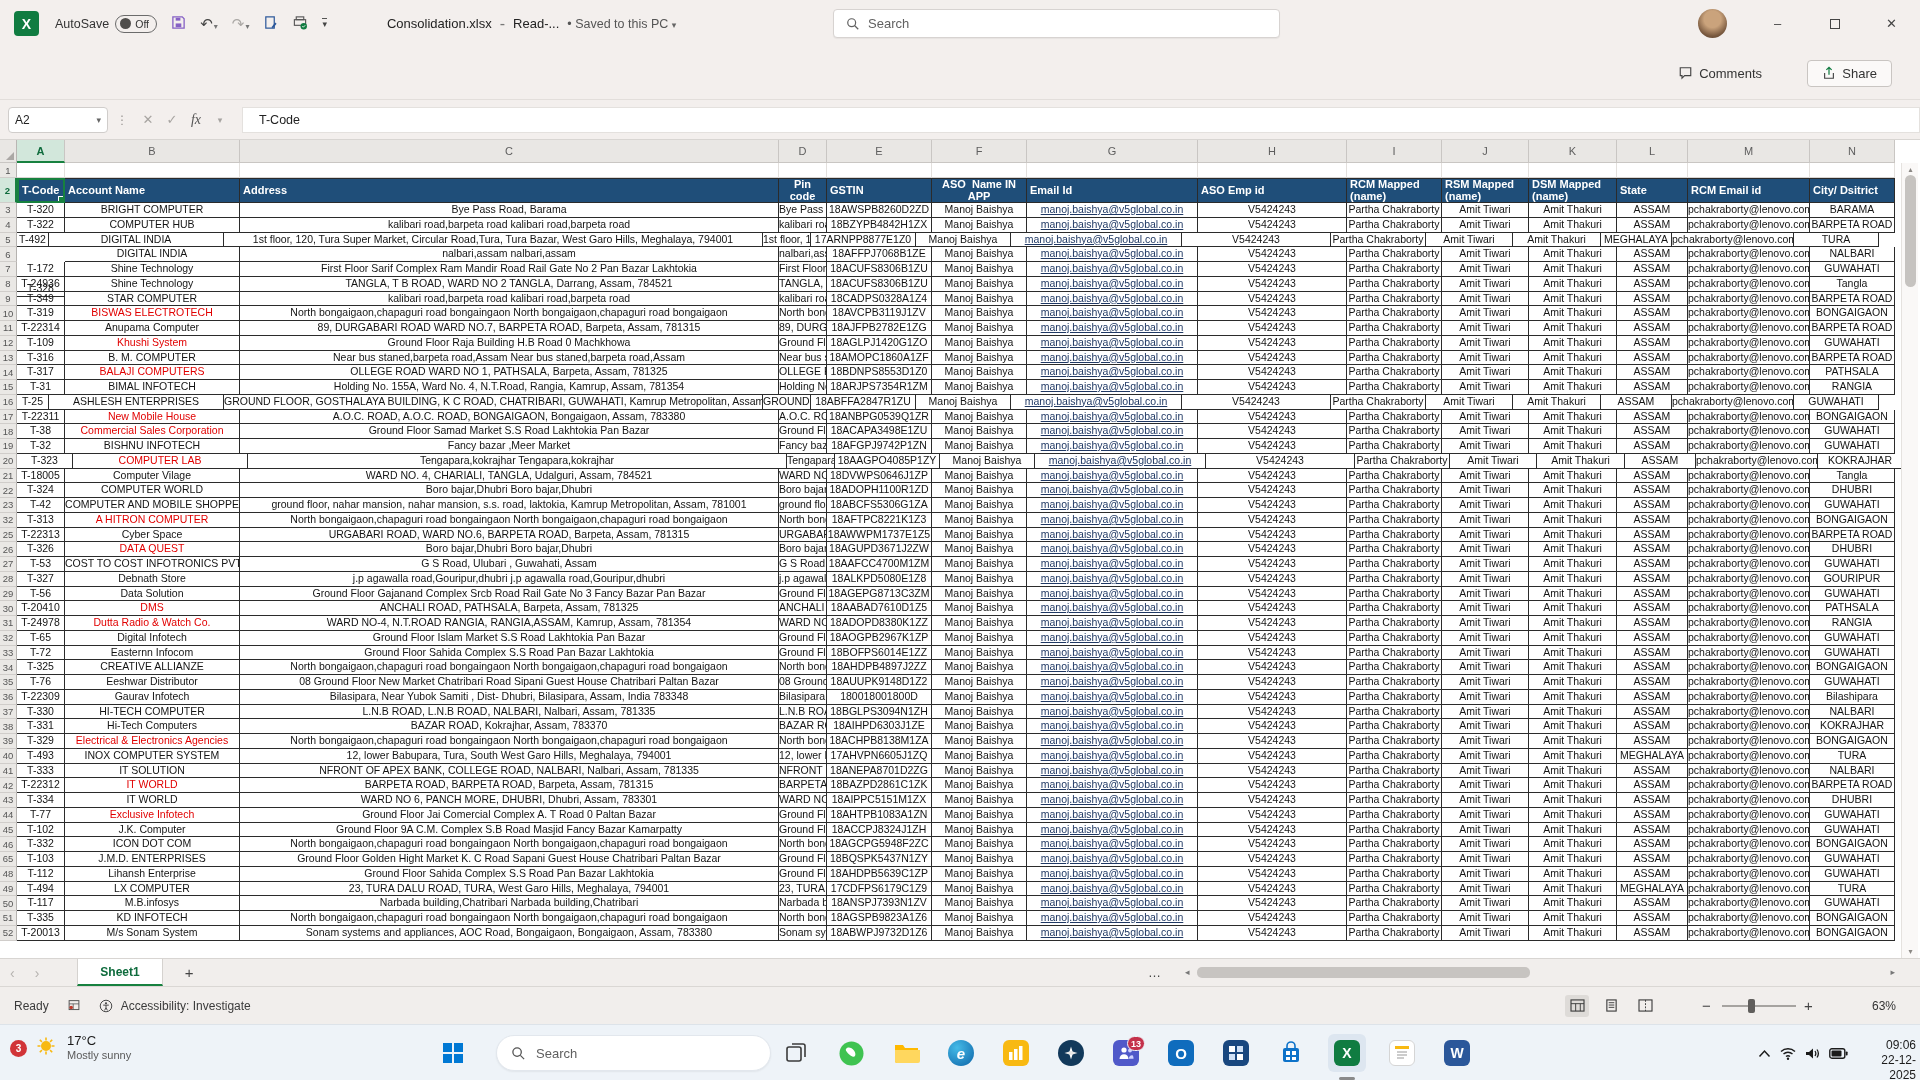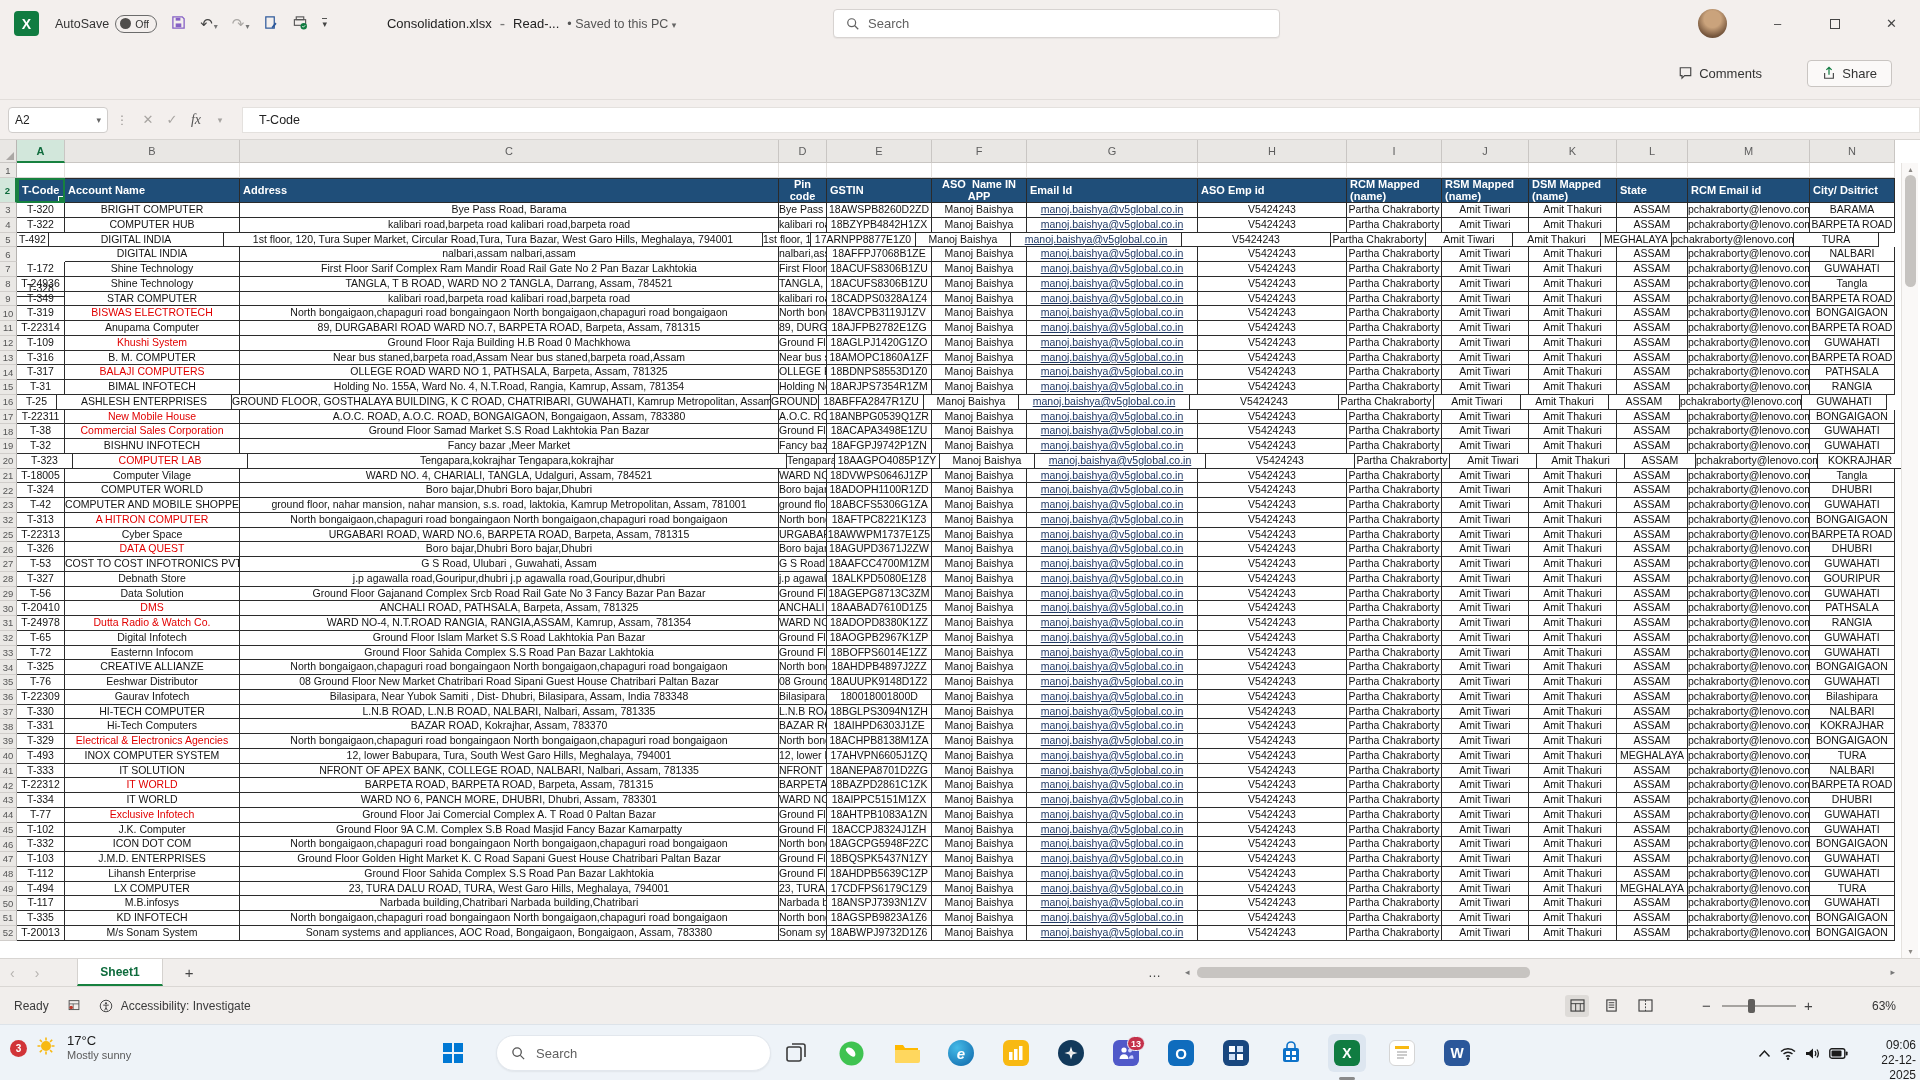--- a/index.html
+++ b/index.html
@@ -504,21 +504,21 @@
         <div class="cell" style="width: 149px;">V5424243</div>
         <div class="cell" style="width: 95px;">Partha Chakraborty</div>
         <div class="cell" style="width: 87px;">Amit Tiwari</div>
         <div class="cell" style="width: 88px;">Amit Thakuri</div>
         <div class="cell" style="width: 71px;">ASSAM</div>
         <div class="cell" style="width: 122px;">pchakraborty@lenovo.com</div>
         <div class="cell" style="width: 85px;">RANGIA</div>
       </div>
       <div class="r">
         <div class="gut">16</div>
-        <div class="cell" style="width: 40px;">T-25</div>
+        <div class="cell" style="width: 32px;">T-25</div>
         <div class="cell" style="width: 175px;">ASHLESH ENTERPRISES</div>
         <div class="cell" style="width: 539px;">GROUND FLOOR, GOSTHALAYA BUILDING, K C ROAD, CHATRIBARI, GUWAHATI, Kamrup Metropolitan, Assam, 781001</div>
         <div class="cell" style="width: 48px;">GROUND FLOOR, GOSTHALAYA BUILDING, K C ROAD, CHATRIBARI, GUWAHATI, Kamrup Metropolitan, Assam, 781001</div>
         <div class="cell" style="width: 105px;">18ABFFA2847R1ZU</div>
         <div class="cell" style="width: 95px;">Manoj Baishya</div>
         <div class="cell link" style="width: 171px;">manoj.baishya@v5global.co.in</div>
         <div class="cell" style="width: 149px;">V5424243</div>
         <div class="cell" style="width: 95px;">Partha Chakraborty</div>
         <div class="cell" style="width: 87px;">Amit Tiwari</div>
         <div class="cell" style="width: 88px;">Amit Thakuri</div>
@@ -1030,21 +1030,21 @@
         <div class="cell link" style="width: 171px;">manoj.baishya@v5global.co.in</div>
         <div class="cell" style="width: 149px;">V5424243</div>
         <div class="cell" style="width: 95px;">Partha Chakraborty</div>
         <div class="cell" style="width: 87px;">Amit Tiwari</div>
         <div class="cell" style="width: 88px;">Amit Thakuri</div>
         <div class="cell" style="width: 71px;">ASSAM</div>
         <div class="cell" style="width: 122px;">pchakraborty@lenovo.com</div>
         <div class="cell" style="width: 85px;">BONGAIGAON</div>
       </div>
       <div class="r">
-        <div class="gut">47</div>
+        <div class="gut">65</div>
         <div class="cell" style="width: 48px;">T-103</div>
         <div class="cell" style="width: 175px;">J.M.D. ENTERPRISES</div>
         <div class="cell" style="width: 539px;">Ground Floor Golden Hight Market K. C Road Sapani Guest House Chatribari Paltan Bazar</div>
         <div class="cell" style="width: 48px;">Ground Floor Golden Hight Market K. C Road Sapani Guest House Chatribari Paltan Bazar</div>
         <div class="cell" style="width: 105px;">18BQSPK5437N1ZY</div>
         <div class="cell" style="width: 95px;">Manoj Baishya</div>
         <div class="cell link" style="width: 171px;">manoj.baishya@v5global.co.in</div>
         <div class="cell" style="width: 149px;">V5424243</div>
         <div class="cell" style="width: 95px;">Partha Chakraborty</div>
         <div class="cell" style="width: 87px;">Amit Tiwari</div>

